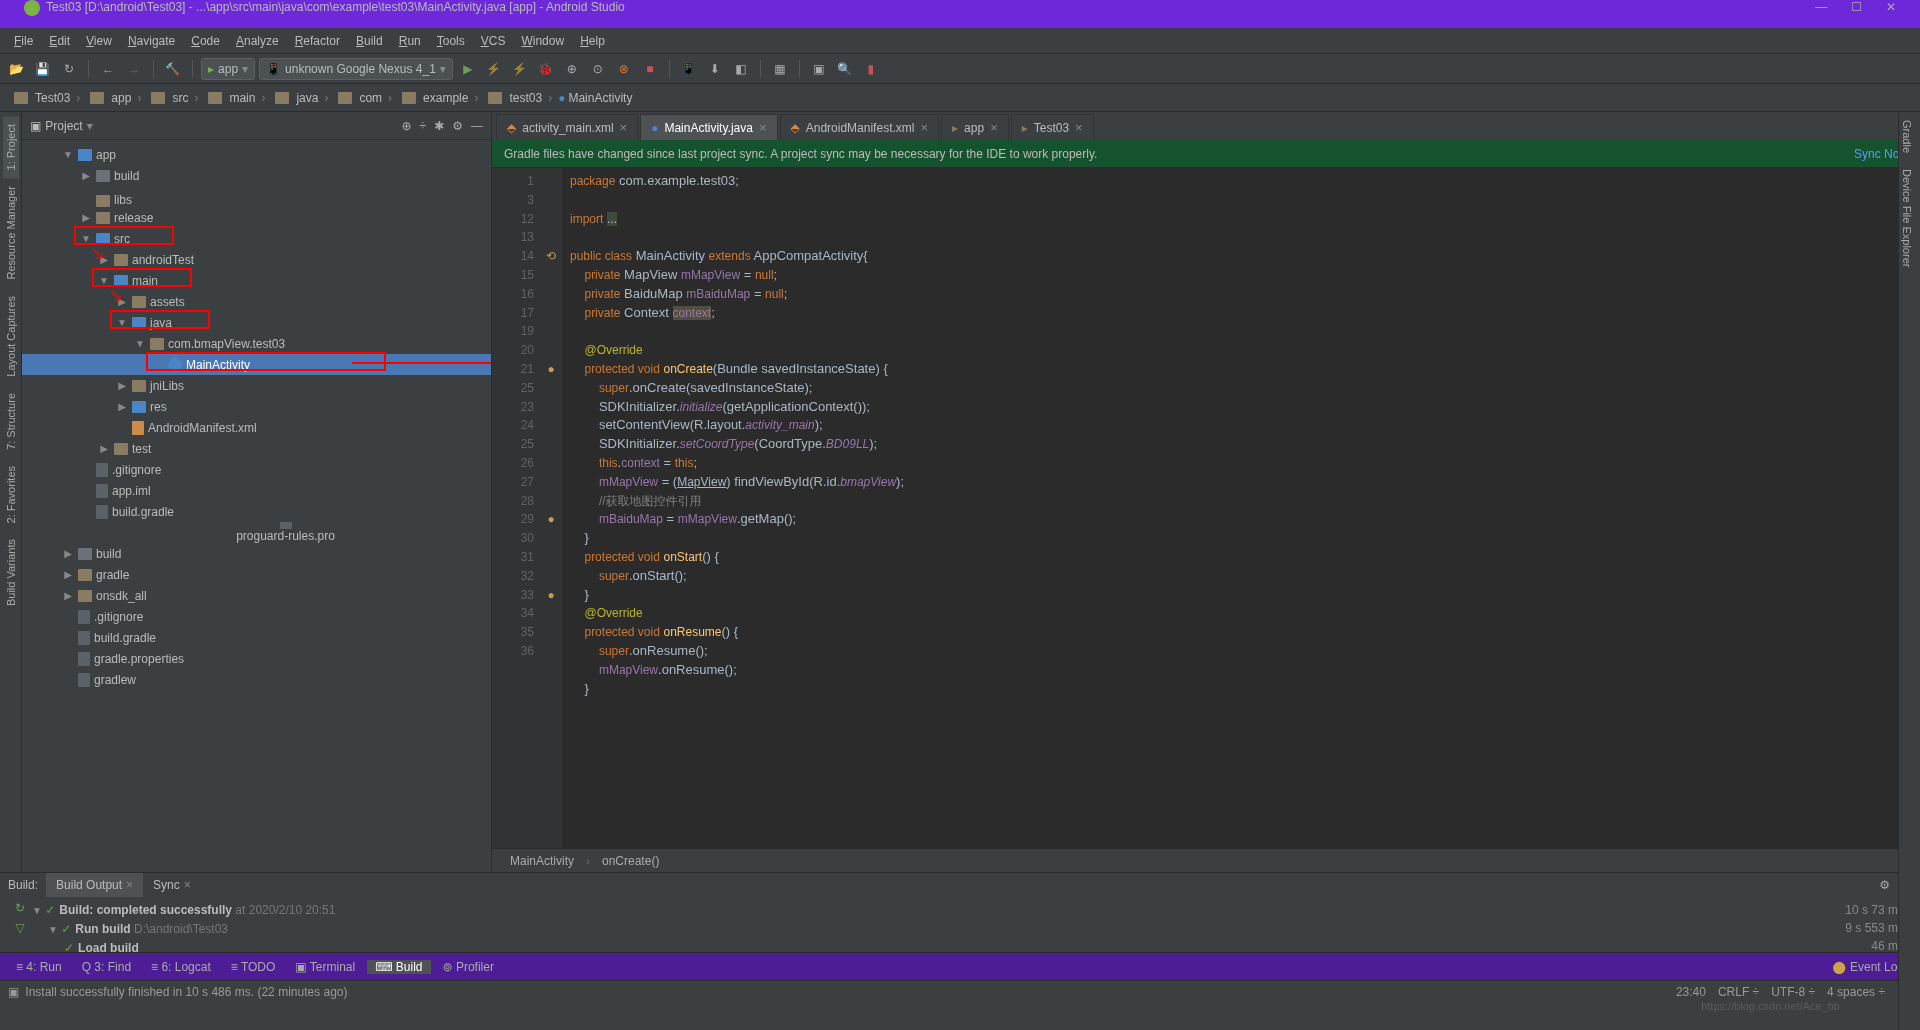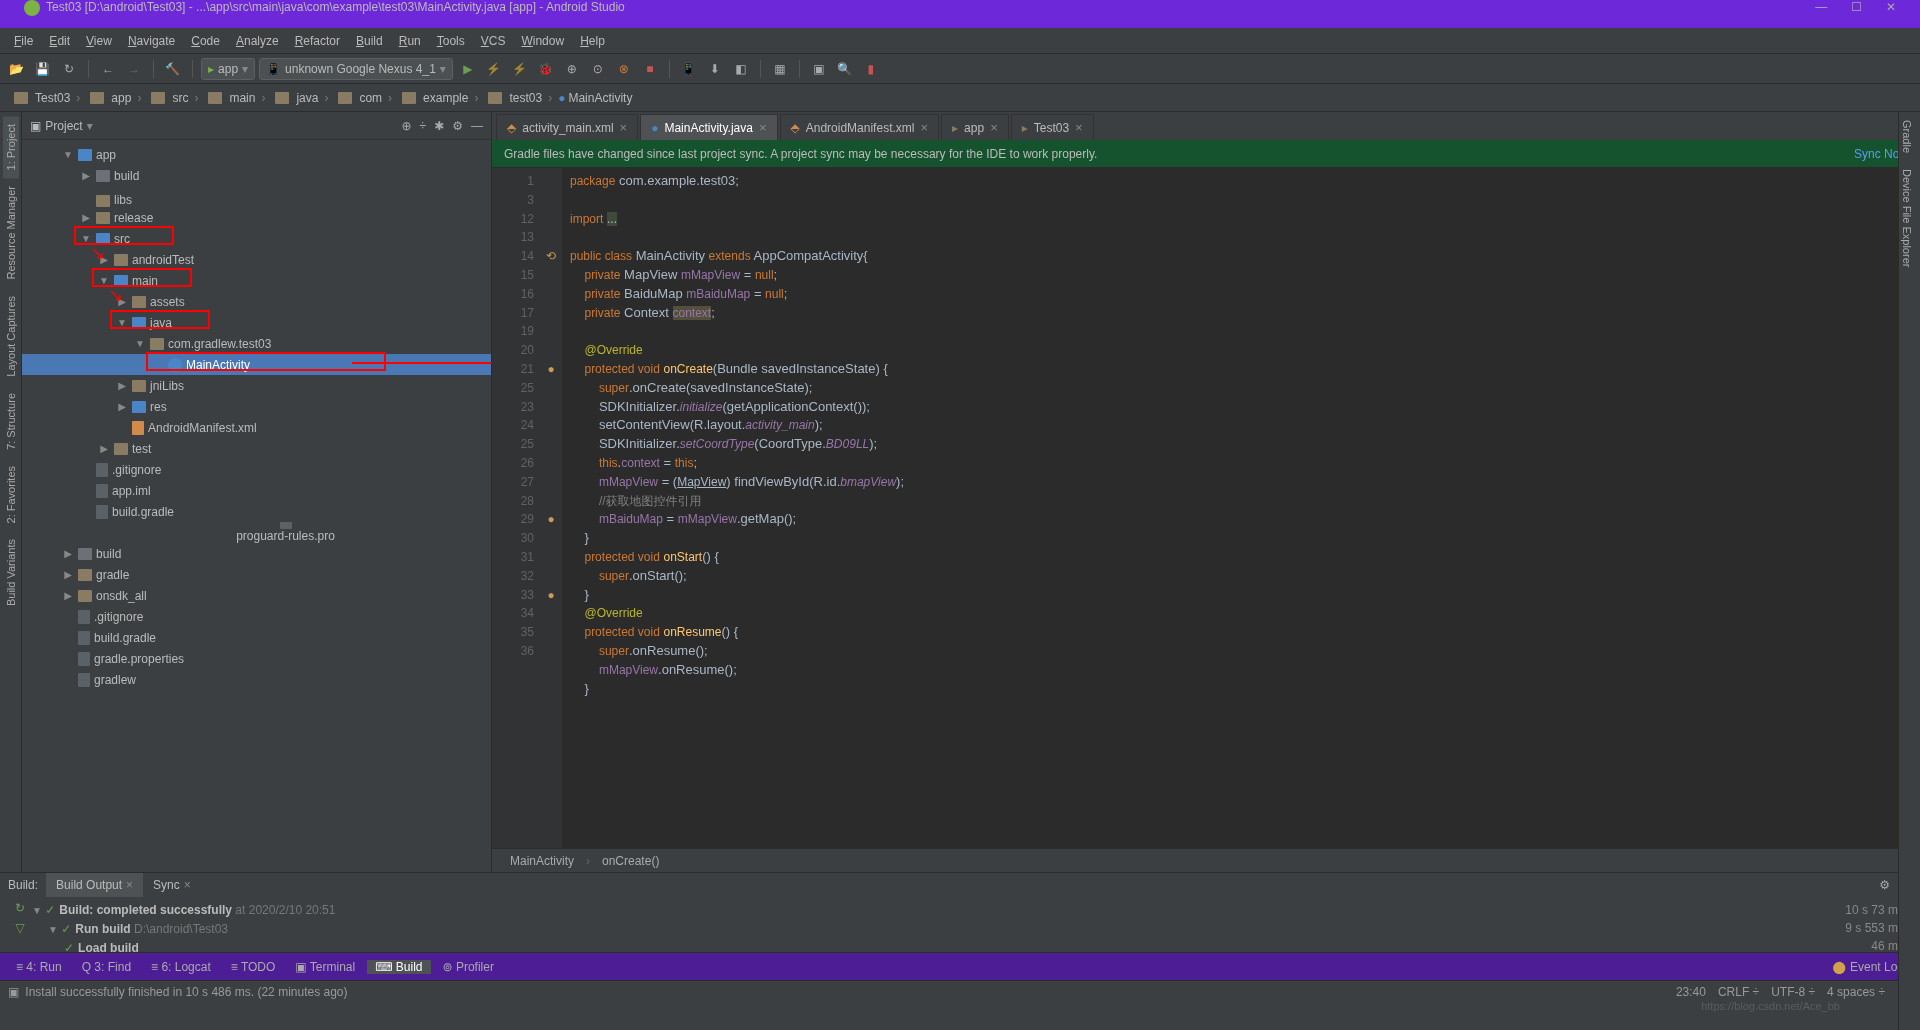--- a/index.html
+++ b/index.html
@@ -245,21 +245,21 @@
         </div>
         <div class="tree-item" style="padding-left: 94px;">
           <span class="exp">▼</span>
           <div class="fico folder-blue"></div>
           <span>java</span>
         </div>
         <div class="redbox" style="left: 88px; top: 170px; width: 100px; height: 19px;"></div>
         <div class="tree-item" style="padding-left: 112px;">
           <span class="exp">▼</span>
           <div class="fico folder"></div>
-          <span>com.gradlew.test03</span>
+          <span>com.bmapView.test03</span>
         </div>
         <div class="tree-item sel" style="padding-left: 130px;">
           <span class="exp"></span>
           <div class="fico class"></div>
           <span>MainActivity</span>
         </div>
         <div class="redbox" style="left: 124px; top: 212px; width: 240px; height: 19px;"></div>
         <div class="tree-item" style="padding-left: 94px;">
           <span class="exp">▶</span>
           <div class="fico folder"></div>

